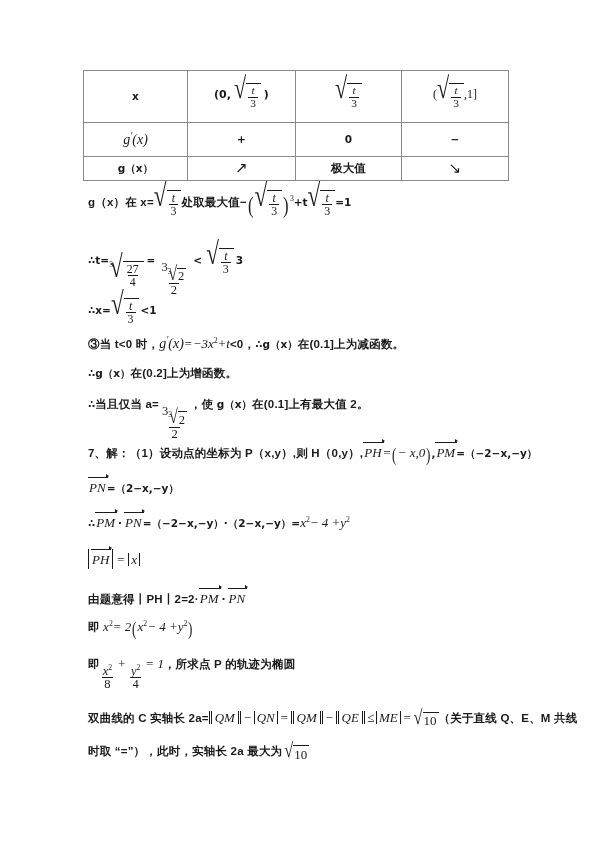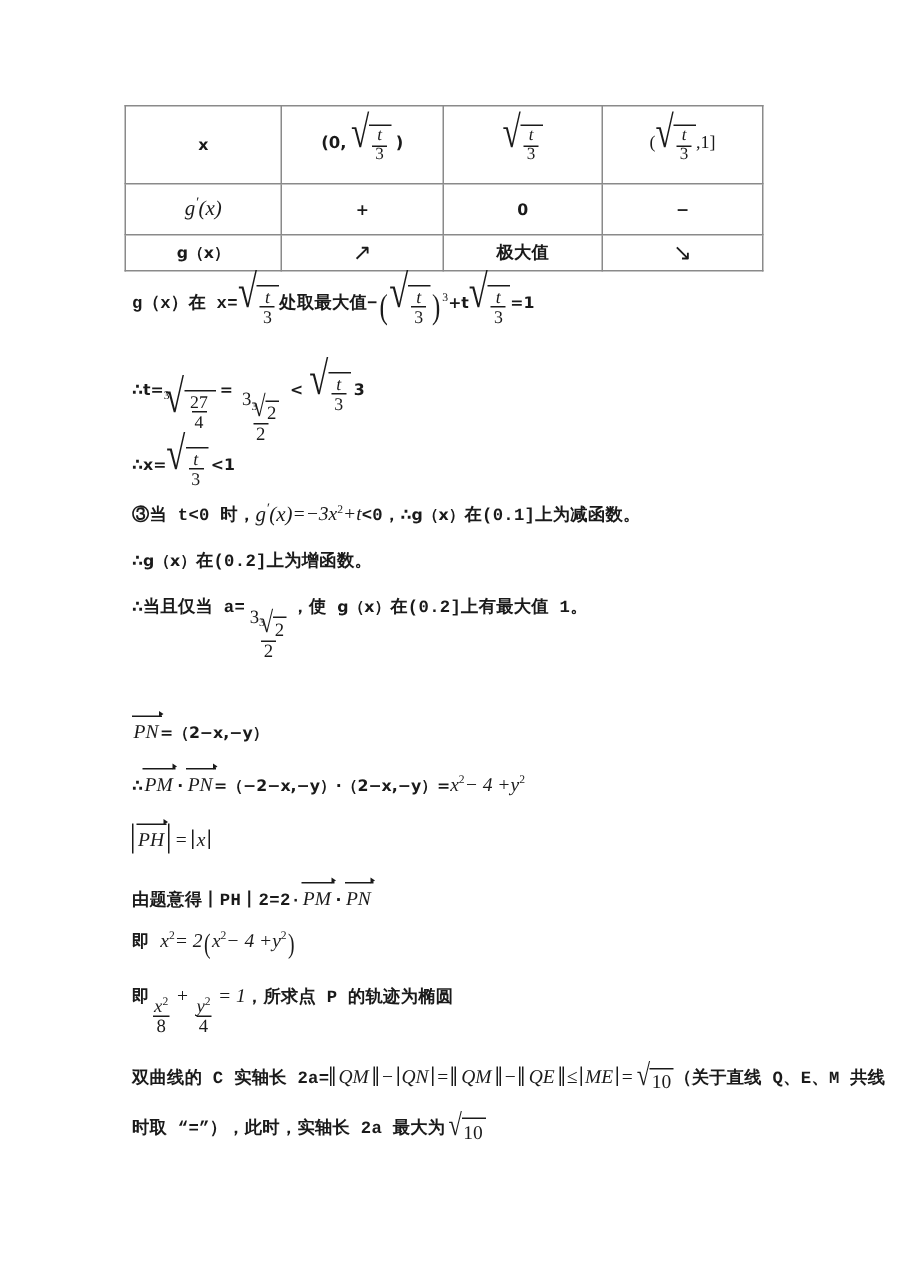--- a/index.html
+++ b/index.html
@@ -17,21 +17,21 @@
     -webkit-font-smoothing: antialiased;
   }
   .page {
     position: absolute;
     inset: 0;
     background: #fff;
   }
 
   
   .mi { font-family: "Liberation Serif", "DejaVu Serif", serif; font-style: italic; }
-  .cn { font-family: Liberation Mono, monospace; font-weight: bold; font-size: 11.5px; letter-spacing: .2px; }
+  .cn { font-family: Liberation Sans, sans-serif; font-weight: bold; font-size: 11.5px; letter-spacing: .2px; }
   .lat { font-family: "DejaVu Sans", "Liberation Sans", sans-serif; font-weight: bold; font-size: 10.5px; }
 
   
   .frac {
     display: inline-flex;
     flex-direction: column;
     align-items: center;
     vertical-align: -0.52em;
     line-height: 1.02;
     margin: 0 1px;
@@ -293,23 +293,26 @@
   </div>
 
   <div class="line" style="top:398px">
     <span class="lat">∴</span><span class="cn">当且仅当 a=</span><span class="frac" style="font-size:1em">
         <span class="num"><span>3</span><span class="sqrt">
             <span class="rootidx">3</span>
             <span class="rad">√</span>
             <span class="rbody">2</span>
           </span></span>
         <span class="den">2</span>
-      </span><span class="cn">，使 </span><span class="lat">g（x）</span><span class="cn">在(0.2]上有最大值 1。</span>
-  </div>
-
+      </span><span class="cn">，使 </span><span class="lat">g（x）</span><span class="cn">在(0.1]上有最大值 2。</span>
+  </div>
+
+  <div class="line" style="top:446px">
+    <span class="cn">7、解：（1）设动点的坐标为 P（x,y）,则 H（0,y）,</span><span class="vec" style="font-size:13px">PH</span><span class="mi" style="font-size:13px">=</span><span class="medp">(</span><span class="mi" style="font-size:13px">− x,0</span><span class="medp">)</span><span class="lat">,</span><span class="vec" style="font-size:13px">PM</span><span class="lat">=（−2−x,−y）</span>
+  </div>
 
   <div class="line" style="top:481px">
     <span class="vec" style="font-size:13px">PN</span><span class="lat">=（2−x,−y）</span>
   </div>
 
   <div class="line" style="top:516px">
     <span class="lat">∴</span><span class="vec" style="font-size:13px">PM</span><span class="lat" style="margin:0 2px">·</span><span class="vec" style="font-size:13px">PN</span><span class="lat">=（−2−x,−y）·（2−x,−y）=</span><span class="mi" style="font-size:13px">x</span><sup class="pwn">2</sup><span class="mi" style="font-size:13px">− 4 +</span><span class="mi" style="font-size:13px">y</span><sup class="pwn">2</sup>
   </div>
 
   <div class="line" style="top:553px">

